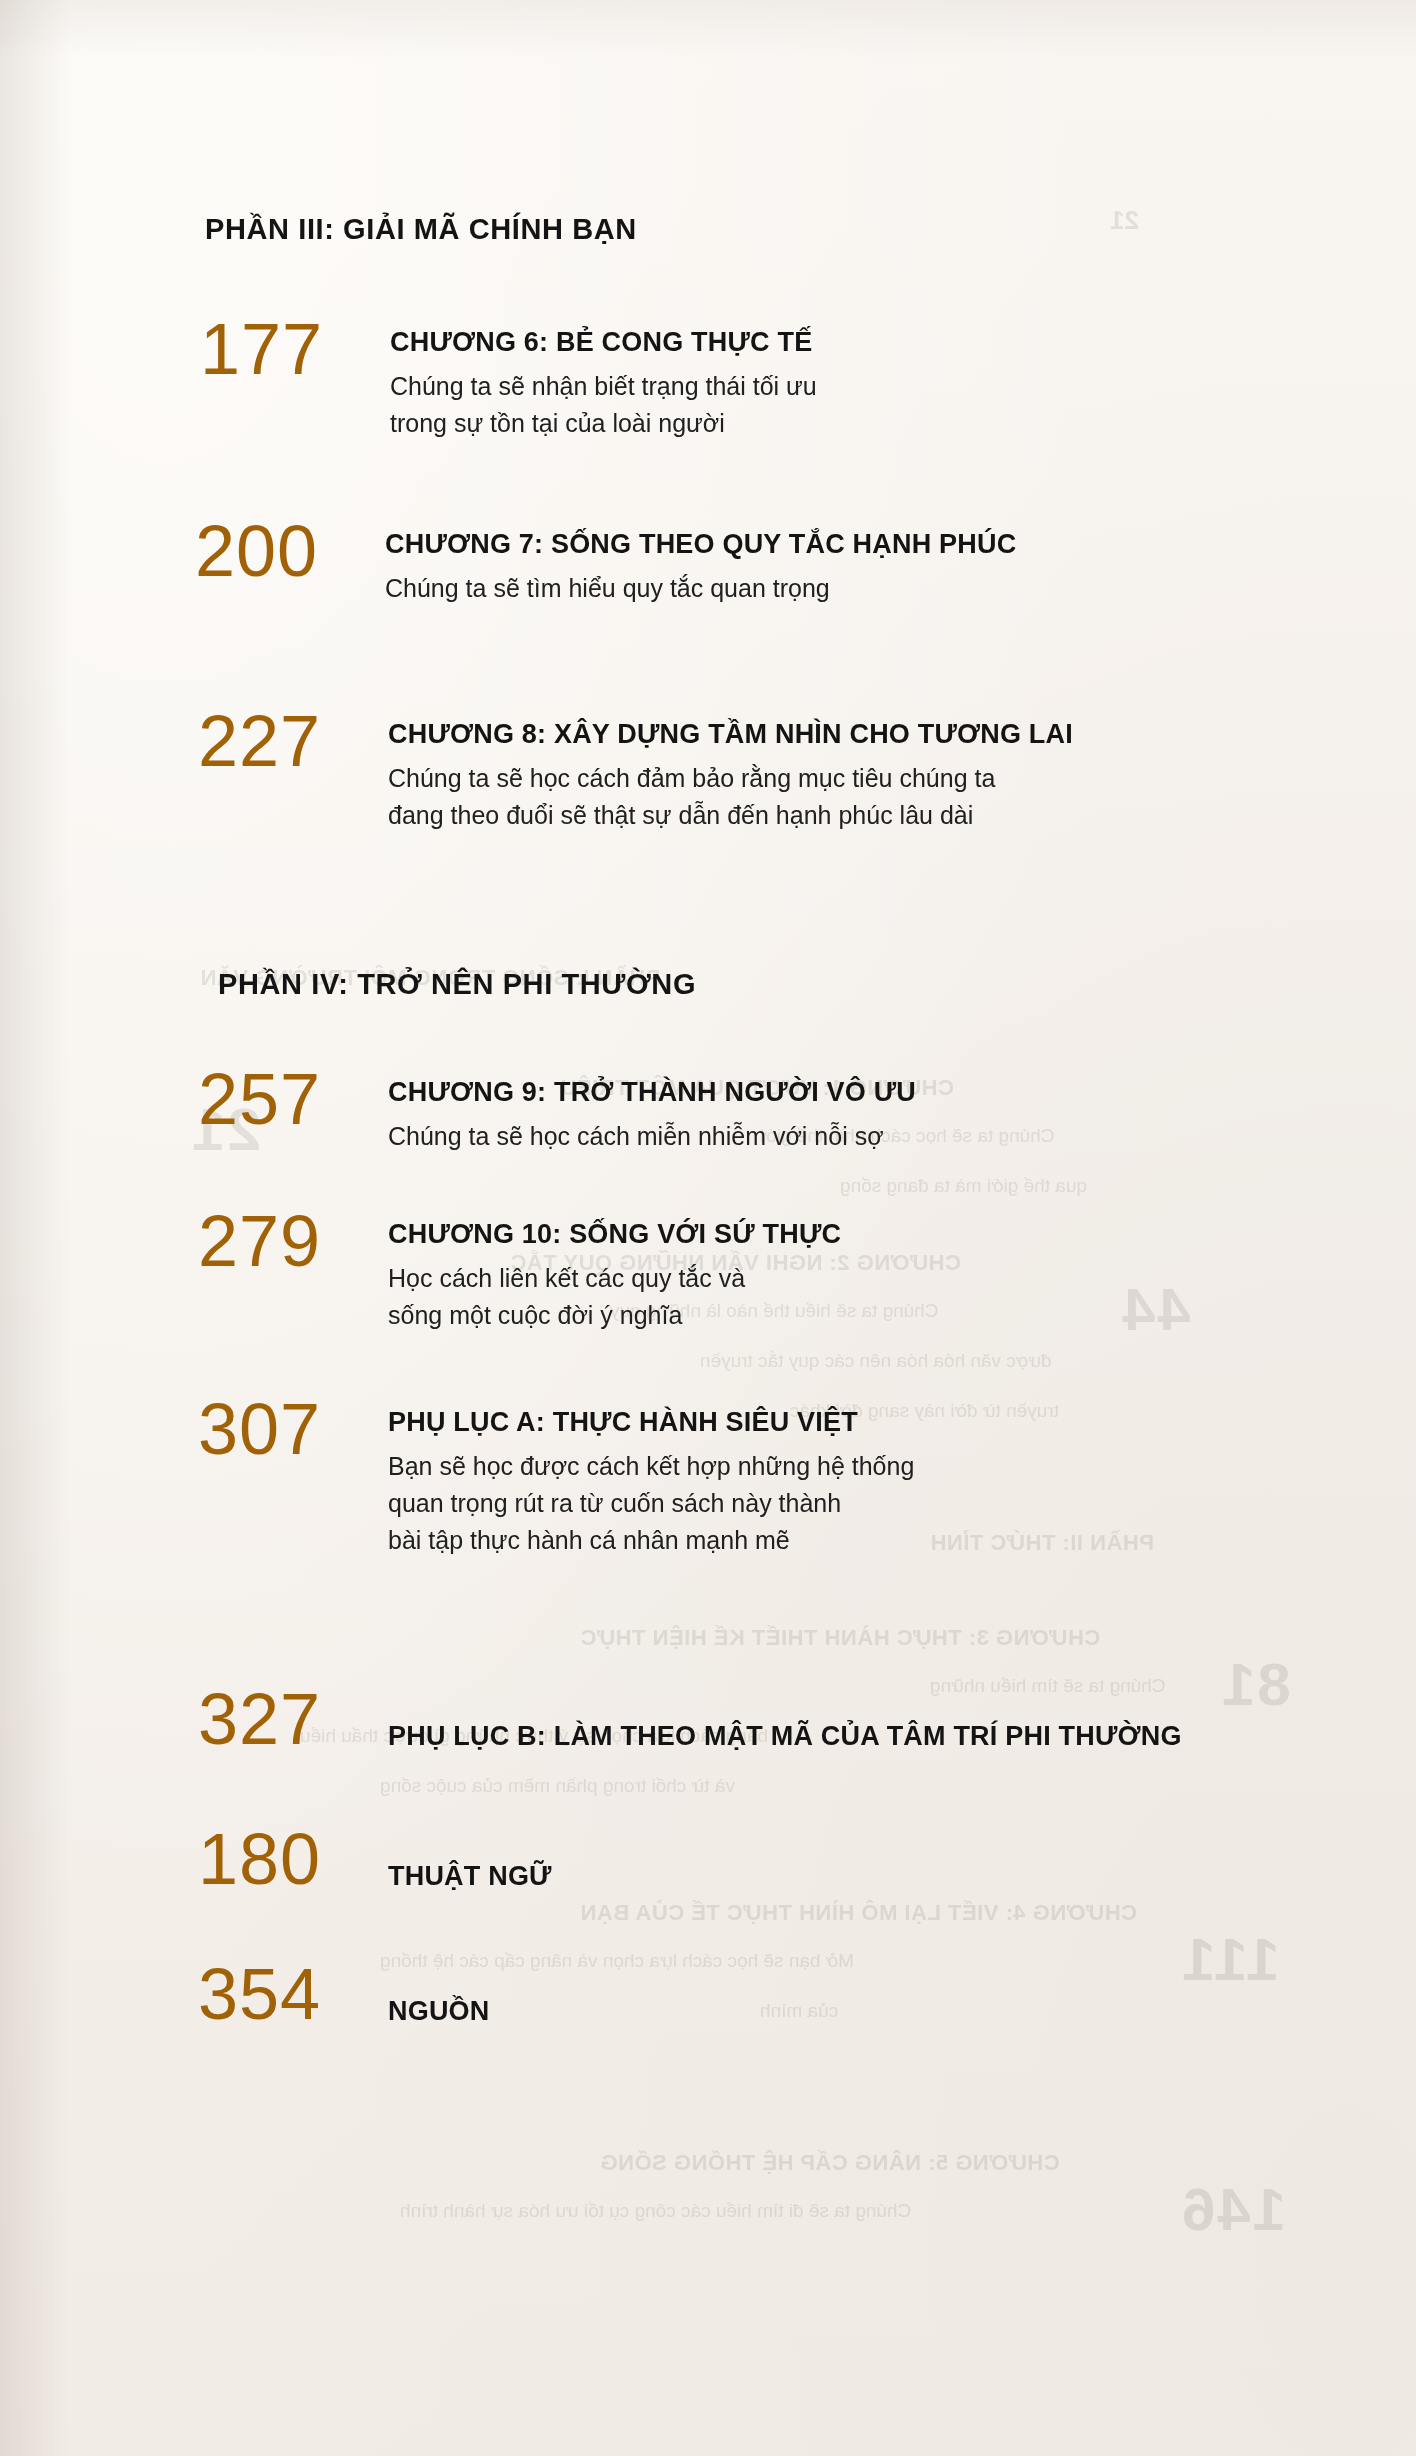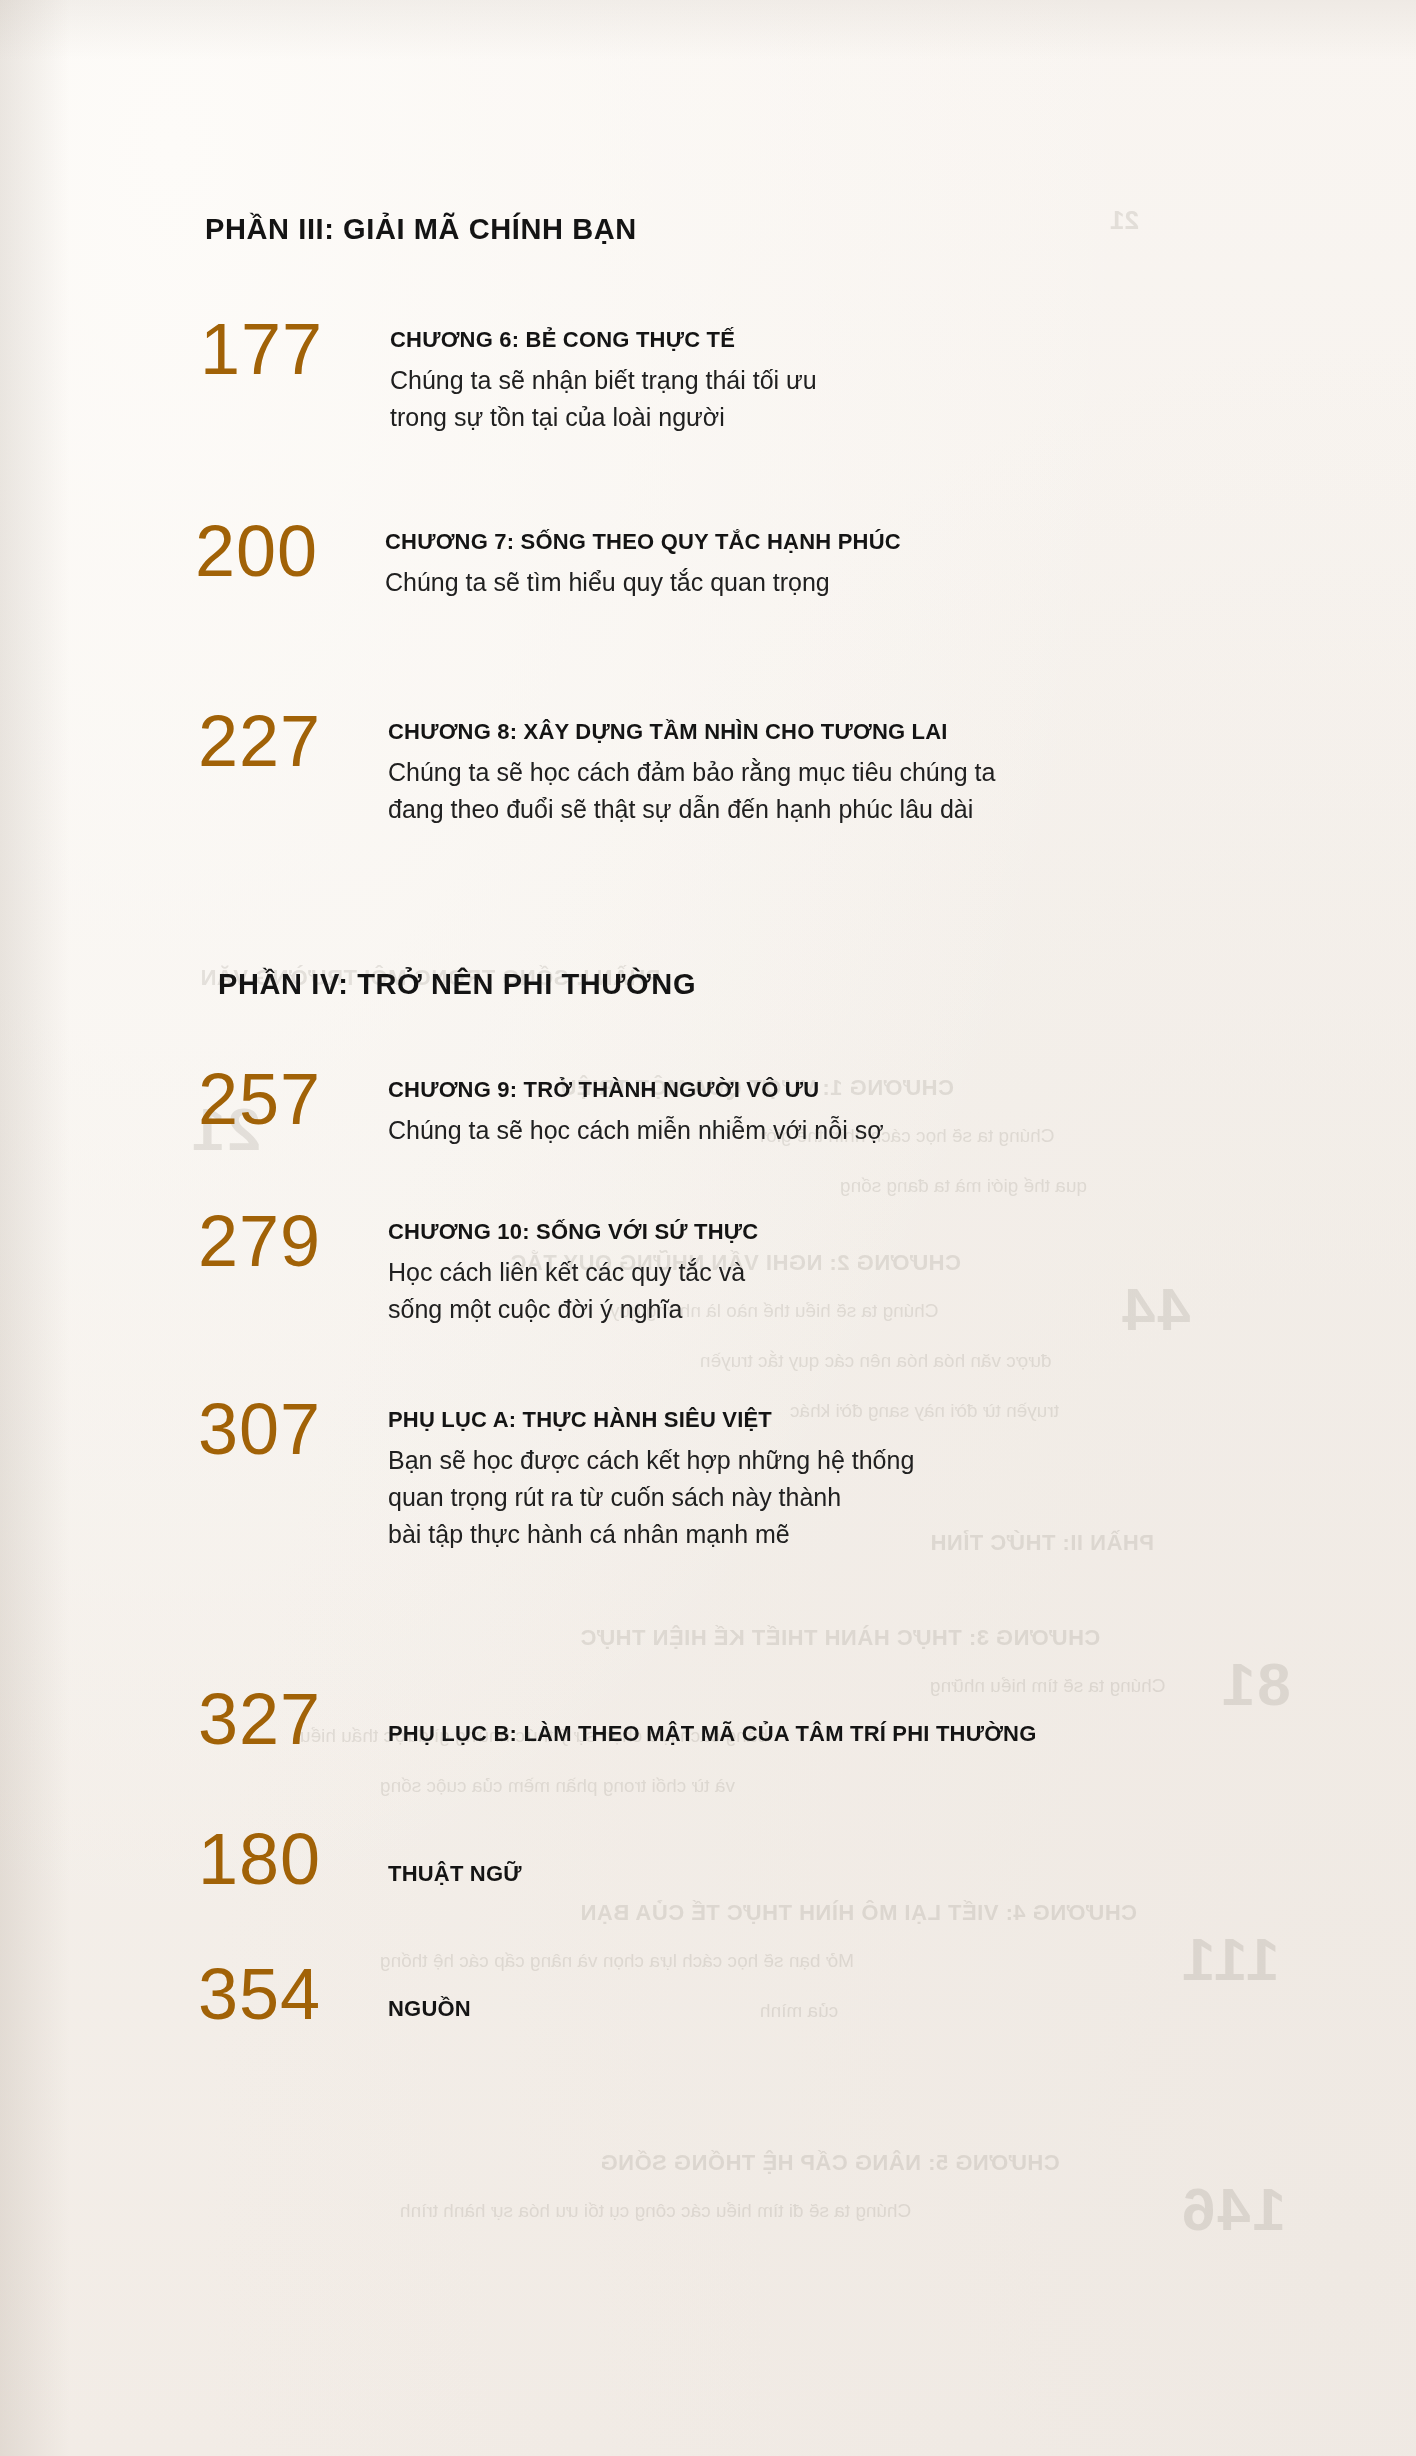--- a/index.html
+++ b/index.html
@@ -97,21 +97,21 @@
     letter-spacing: 1px;
     width: 190px;
     text-align: left;
     flex: 0 0 190px;
     font-family: "Liberation Sans", sans-serif;
   }
   .entry .texts {
     padding-top: 6px;
   }
   .entry .chapter {
-    font-size: 22px;
+    font-size: 27px;
     font-weight: 700;
     letter-spacing: 0.2px;
     color: #141414;
     margin-bottom: 8px;
     line-height: 1.25;
   }
   .entry .desc {
     font-size: 25px;
     font-weight: 400;
     color: #202020;

